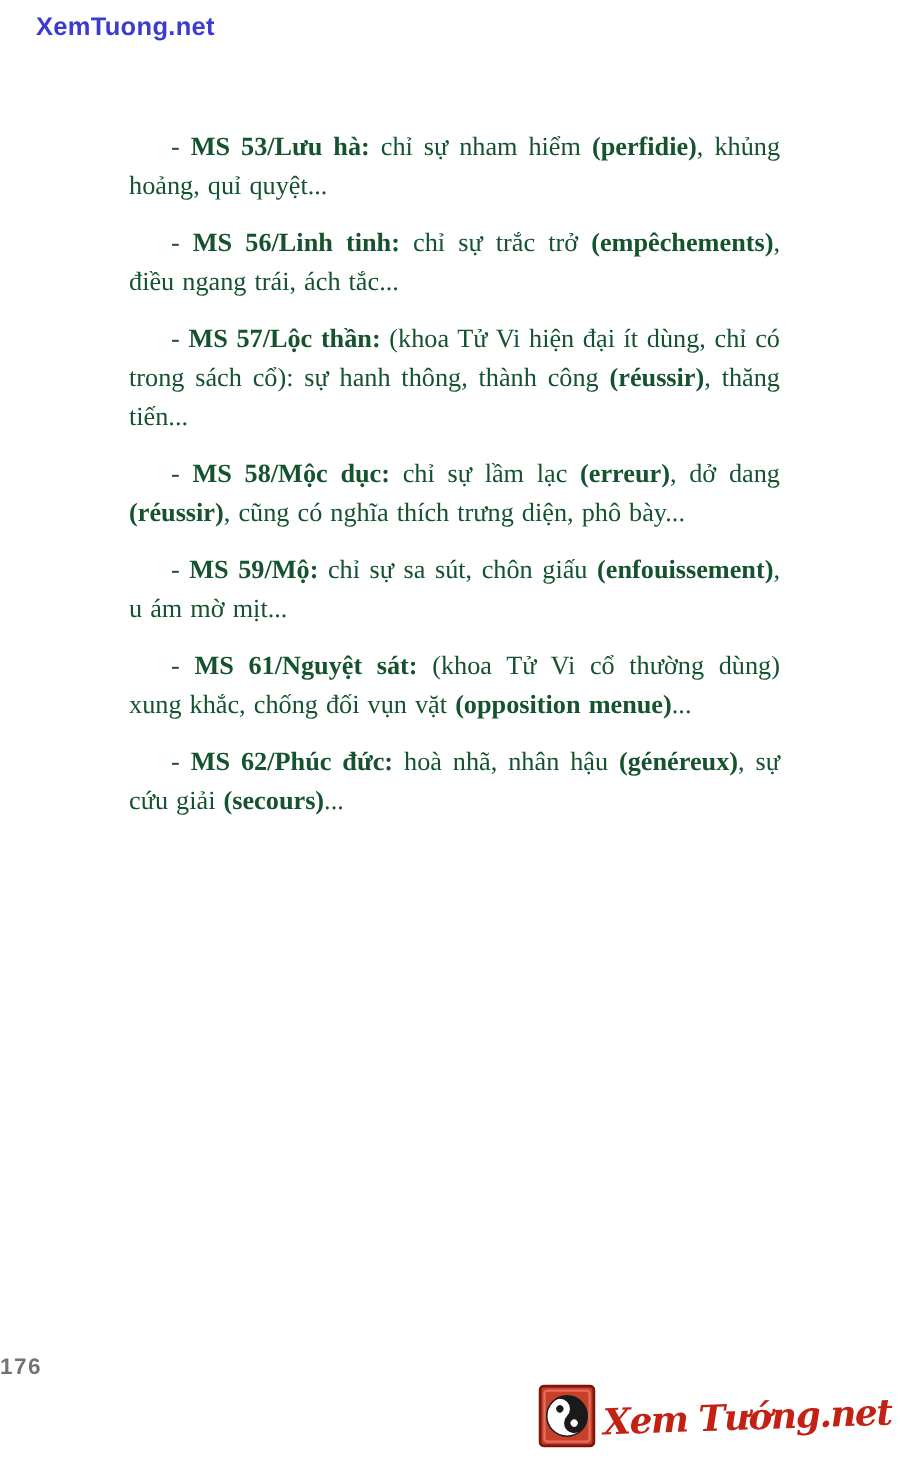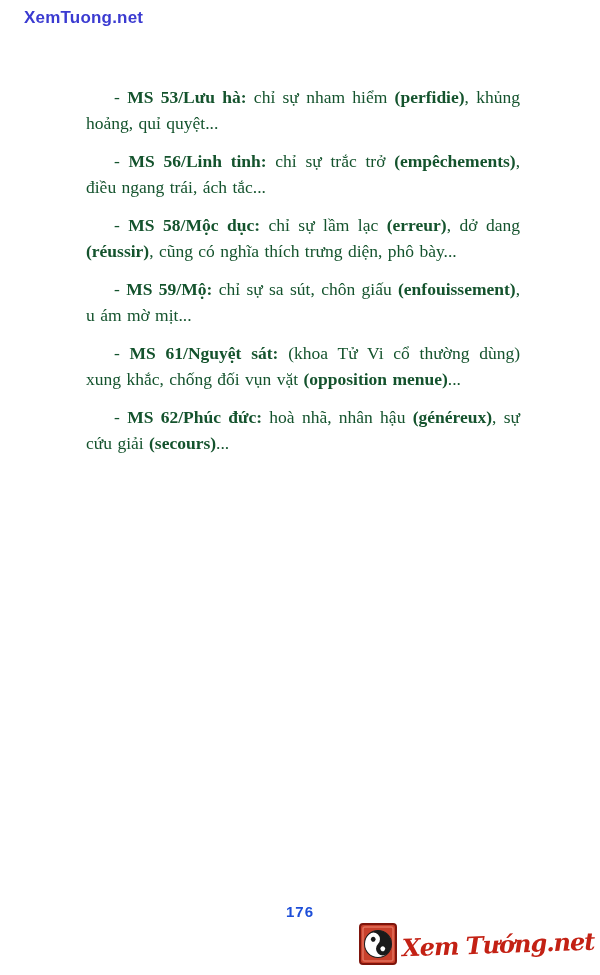--- a/index.html
+++ b/index.html
@@ -37,25 +37,25 @@
     text-indent: 28px;
     margin: 0 0 12px 0;
     word-spacing: 1px;
   }
   .page-body p b { font-weight: bold; }
   .page-number {
     position: absolute;
     top: 903px;
     left: 0;
     width: 100%;
-    text-align: center;
+    text-align: left;
     font-family: "Liberation Sans", "DejaVu Sans", sans-serif;
     font-weight: bold;
     font-size: 15px;
-    color: #1d4ed8;
+    color: #737373;
     letter-spacing: 1px;
   }
   .footer-logo {
     position: absolute;
     right: 6px;
     bottom: 10px;
     display: flex;
     align-items: center;
     gap: 5px;
     cursor: pointer;
@@ -77,20 +77,21 @@
   }
 </style>
 </head>
 <body>
 
 <a class="watermark-top">XemTuong.net</a>
 
 <div class="page-body">
     <p><span>- </span><b>MS 53/Lưu hà:</b><span> chỉ sự nham hiểm </span><b>(perfidie)</b><span>, khủng hoảng, quỉ quyệt...</span></p>
     <p><span>- </span><b>MS 56/Linh tinh:</b><span> chỉ sự trắc trở </span><b>(empêchements)</b><span>, điều ngang trái, ách tắc...</span></p>
+    <p><span>- </span><b>MS 57/Lộc thần:</b><span> (khoa Tử Vi hiện đại ít dùng, chỉ có trong sách cổ): sự hanh thông, thành công </span><b>(réussir)</b><span>, thăng tiến...</span></p>
     <p><span>- </span><b>MS 58/Mộc dục:</b><span> chỉ sự lầm lạc </span><b>(erreur)</b><span>, dở dang </span><b>(réussir)</b><span>, cũng có nghĩa thích trưng diện, phô bày...</span></p>
     <p><span>- </span><b>MS 59/Mộ:</b><span> chỉ sự sa sút, chôn giấu </span><b>(enfouissement)</b><span>, u ám mờ mịt...</span></p>
     <p><span>- </span><b>MS 61/Nguyệt sát:</b><span> (khoa Tử Vi cổ thường dùng) xung khắc, chống đối vụn vặt </span><b>(opposition menue)</b><span>...</span></p>
     <p><span>- </span><b>MS 62/Phúc đức:</b><span> hoà nhã, nhân hậu </span><b>(généreux)</b><span>, sự cứu giải </span><b>(secours)</b><span>...</span></p>
   </div>
 
 <div class="page-number">176</div>
 
 <div class="footer-logo">
   <svg class="yinyang-badge" viewBox="0 0 38 42" xmlns="http://www.w3.org/2000/svg">

